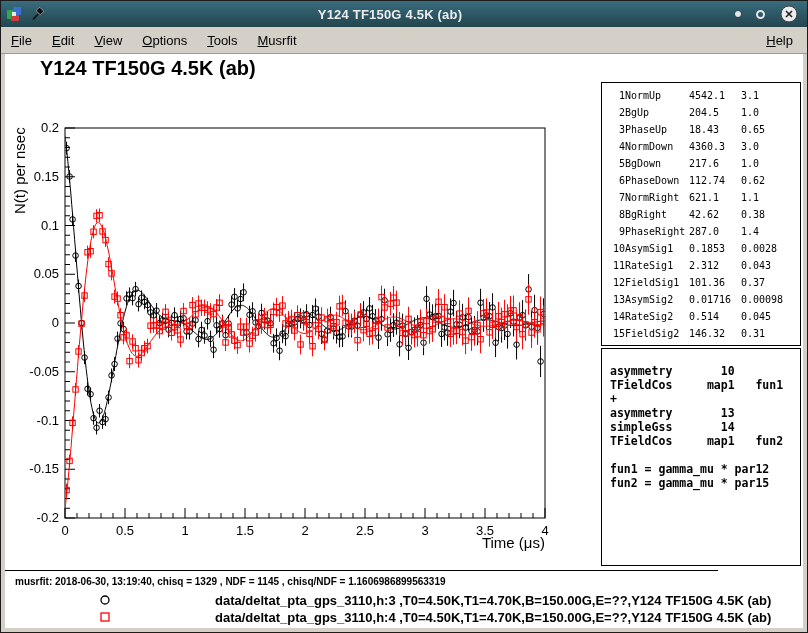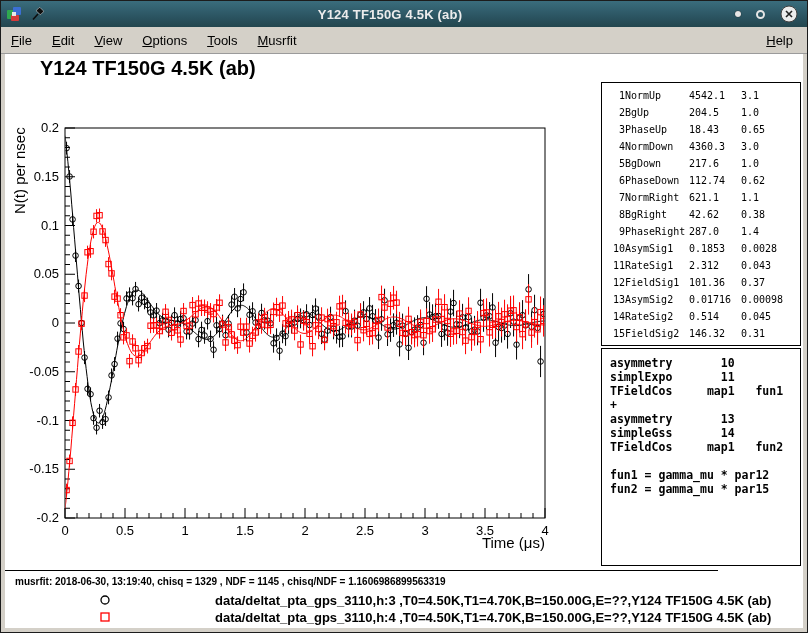--- a/index.html
+++ b/index.html
@@ -39,21 +39,21 @@
   .parambox{position:absolute;left:596px;top:28px;width:200px;height:264px;border:1px solid #000;
     background:#fff;padding:4px 0 0 6px;font-family:"DejaVu Sans Mono",monospace;font-size:10px}
   .prow{display:flex;height:17px;line-height:17px;white-space:nowrap}
   .pnum{width:17px;text-align:right}
   .pname{width:64px;margin-left:0}
   .pval{width:52px}
   .perr{flex:1}
 
   
   .theorybox{position:absolute;left:596px;top:294px;width:200px;height:218px;border:1px solid #000;
-    background:#fff;padding:7px 0 0 8px;font-family:"DejaVu Sans Mono",monospace;
+    background:#fff;padding:15px 0 0 8px;font-family:"DejaVu Sans Mono",monospace;
     font-size:11.5px;font-weight:bold}
   .tline{min-height:14px;line-height:14px;white-space:pre}
 
   
   .bottompad{position:absolute;left:0;top:516px;width:713px;height:58px;border-top:1px solid #000;background:#fff}
   .fitinfo{position:absolute;left:10px;top:5px;font-size:10px;font-weight:bold;white-space:nowrap}
   .lrow{position:absolute;left:0;width:100%;height:17px}
   .lmark{position:absolute;left:94px;top:1px;width:12px;height:12px}
   .ltext{position:absolute;left:210px;top:2px;font-size:13px;font-weight:bold;white-space:nowrap}
 </style>
@@ -960,21 +960,20 @@
         <div class="prow">
           <span class="pnum">15</span>
           <span class="pname">FieldSig2</span>
           <span class="pval">146.32</span>
           <span class="perr">0.31</span>
         </div>
       </div>
 
     <div class="theorybox" id="theory-box">
         <div class="tline">asymmetry       10</div>
-        <div class="tline">simplExpo       11</div>
         <div class="tline">TFieldCos     map1   fun1</div>
         <div class="tline">+</div>
         <div class="tline">asymmetry       13</div>
         <div class="tline">simpleGss       14</div>
         <div class="tline">TFieldCos     map1   fun2</div>
         <div class="tline"> </div>
         <div class="tline">fun1 = gamma_mu * par12</div>
         <div class="tline">fun2 = gamma_mu * par15</div>
       </div>
 

